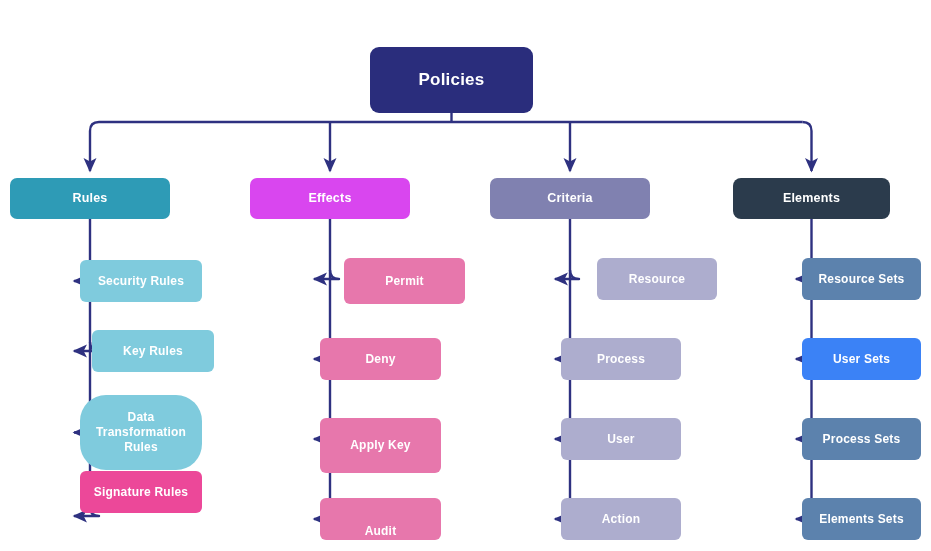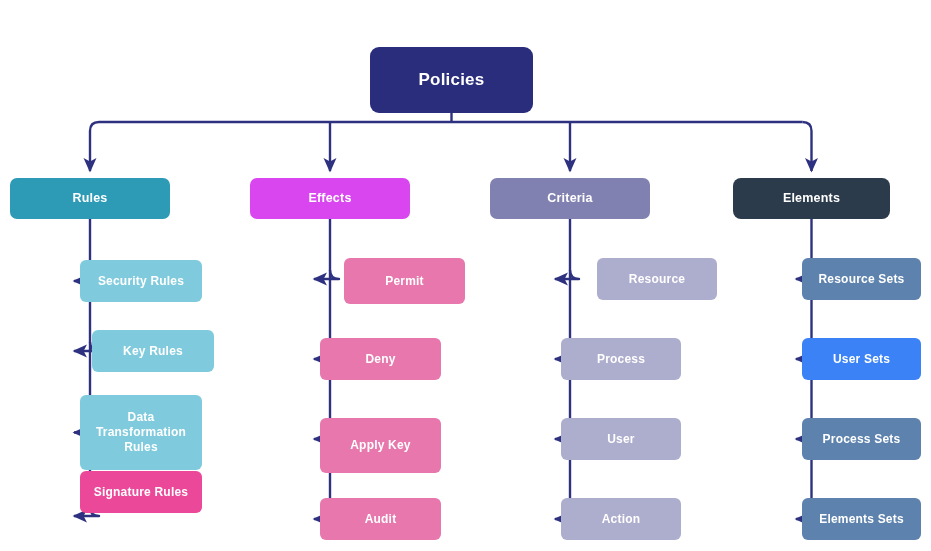--- a/index.html
+++ b/index.html
@@ -106,39 +106,39 @@
       </div>
       <div class="node node-head" style="left: 10px; top: 178px; width: 160px; height: 41px; background: rgb(46, 155, 182);">
         <span>Rules</span>
       </div>
       <div class="node node-leaf" style="left: 80px; top: 260px; width: 122px; height: 42px; background: rgb(127, 203, 221);">
         <span>Security Rules</span>
       </div>
       <div class="node node-leaf" style="left: 92px; top: 330px; width: 122px; height: 42px; background: rgb(127, 203, 221);">
         <span>Key Rules</span>
       </div>
-      <div class="node node-leaf multiline" style="left: 80px; top: 395px; width: 122px; height: 75px; background: rgb(127, 203, 221);">
+      <div class="node node-leaf multiline" style="left: 80px; top: 395px; width: 122px; height: 75px; background: rgb(127, 203, 221); border-radius: 26px;">
         <span><span>Data</span><br><span>Transformation</span><br><span>Rules</span></span>
       </div>
       <div class="node node-leaf" style="left: 80px; top: 471px; width: 122px; height: 42px; background: #ec4899;">
         <span>Signature Rules</span>
       </div>
       <div class="node node-head" style="left: 250px; top: 178px; width: 160px; height: 41px; background: #d946ef;">
         <span>Effects</span>
       </div>
       <div class="node node-leaf" style="left: 320px; top: 258px; width: 121px; height: 46px; background: rgb(231, 119, 172); margin-left: 24px;">
         <span>Permit</span>
       </div>
       <div class="node node-leaf" style="left: 320px; top: 338px; width: 121px; height: 42px; background: rgb(231, 119, 172);">
         <span>Deny</span>
       </div>
       <div class="node node-leaf" style="left: 320px; top: 418px; width: 121px; height: 55px; background: rgb(231, 119, 172);">
         <span>Apply Key</span>
       </div>
-      <div class="node node-leaf" style="left: 320px; top: 498px; width: 121px; height: 42px; background: rgb(231, 119, 172);">
+      <div class="node node-leaf" style="left: 320px; top: 498px; width: 121px; height: 42px; background: rgb(231, 119, 172); align-items: flex-end;">
         <span>Audit</span>
       </div>
       <div class="node node-head" style="left: 490px; top: 178px; width: 160px; height: 41px; background: rgb(128, 129, 176);">
         <span>Criteria</span>
       </div>
       <div class="node node-leaf" style="left: 561px; top: 258px; width: 120px; height: 42px; background: rgb(173, 173, 206); margin-left: 36px;">
         <span>Resource</span>
       </div>
       <div class="node node-leaf" style="left: 561px; top: 338px; width: 120px; height: 42px; background: rgb(173, 173, 206);">
         <span>Process</span>

